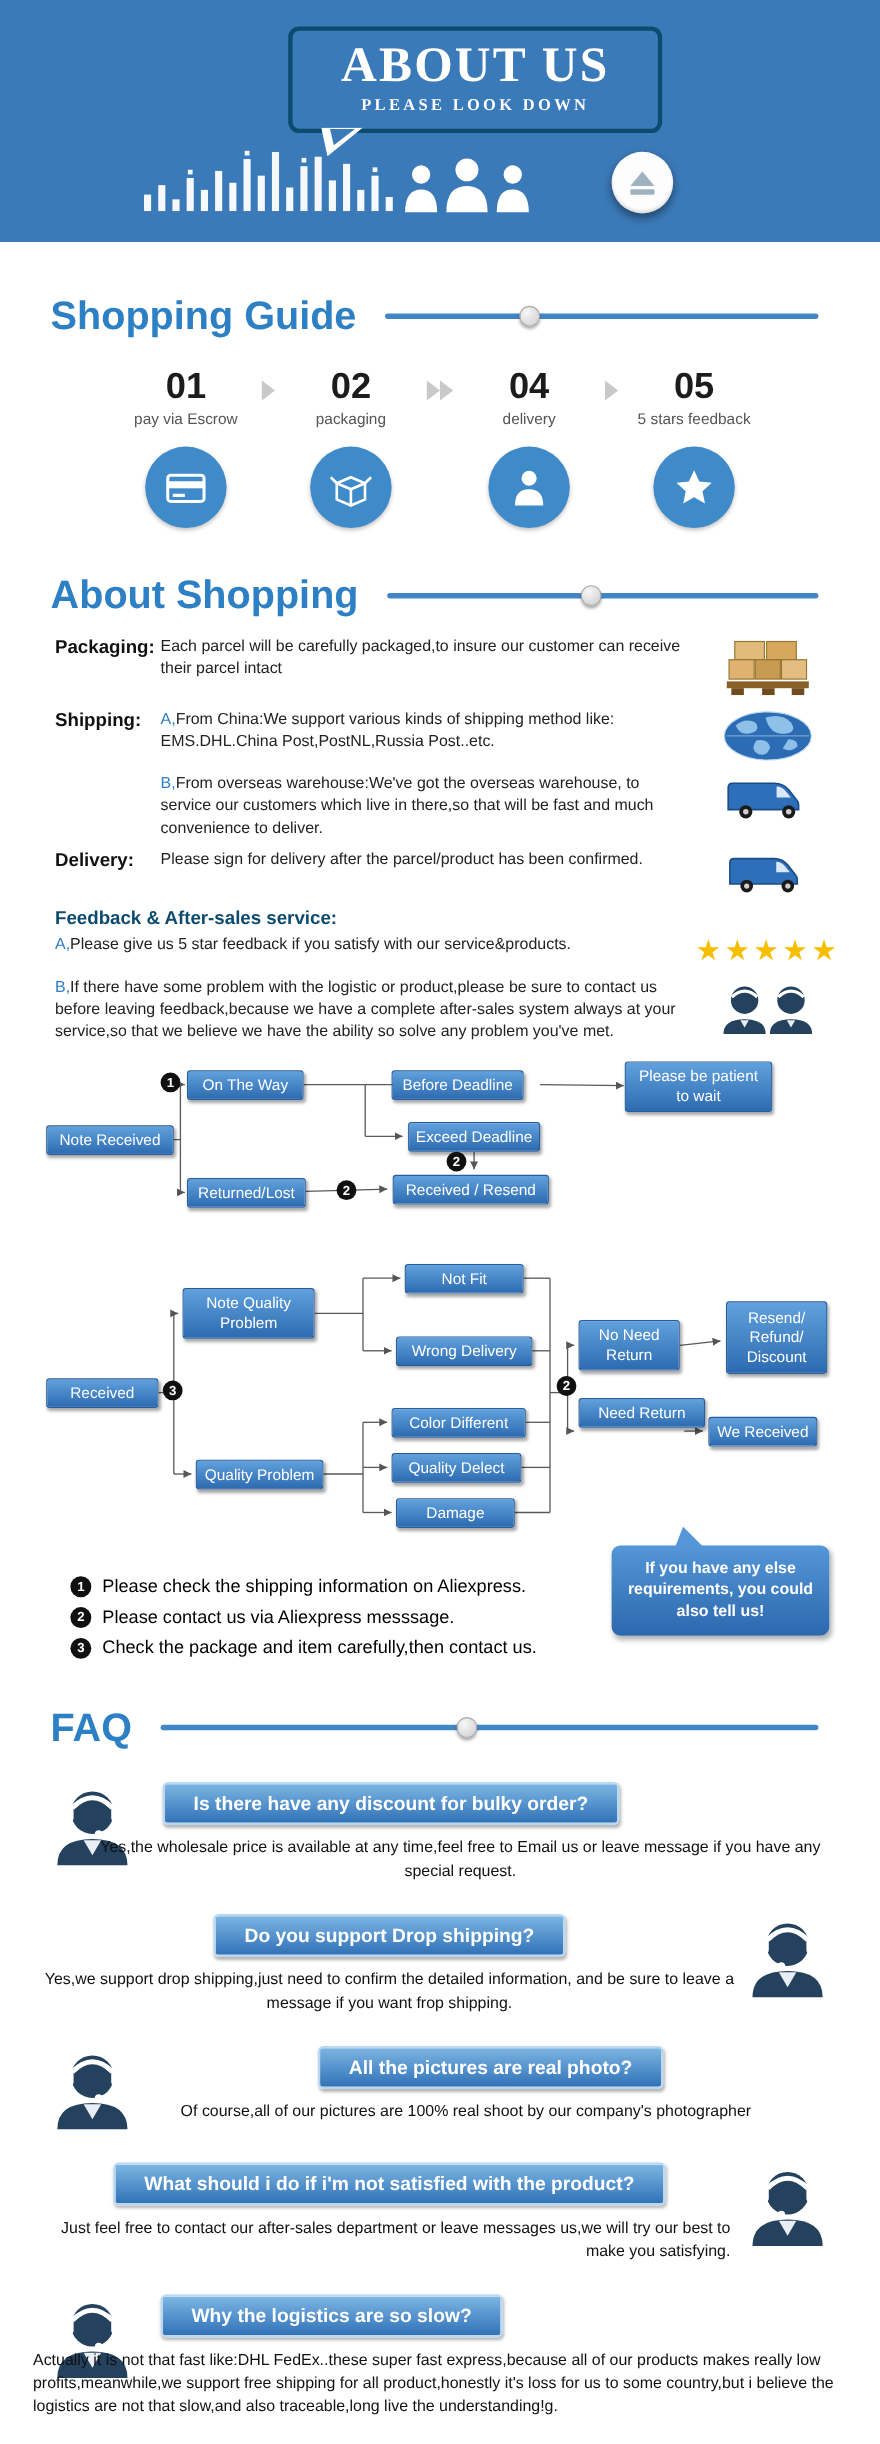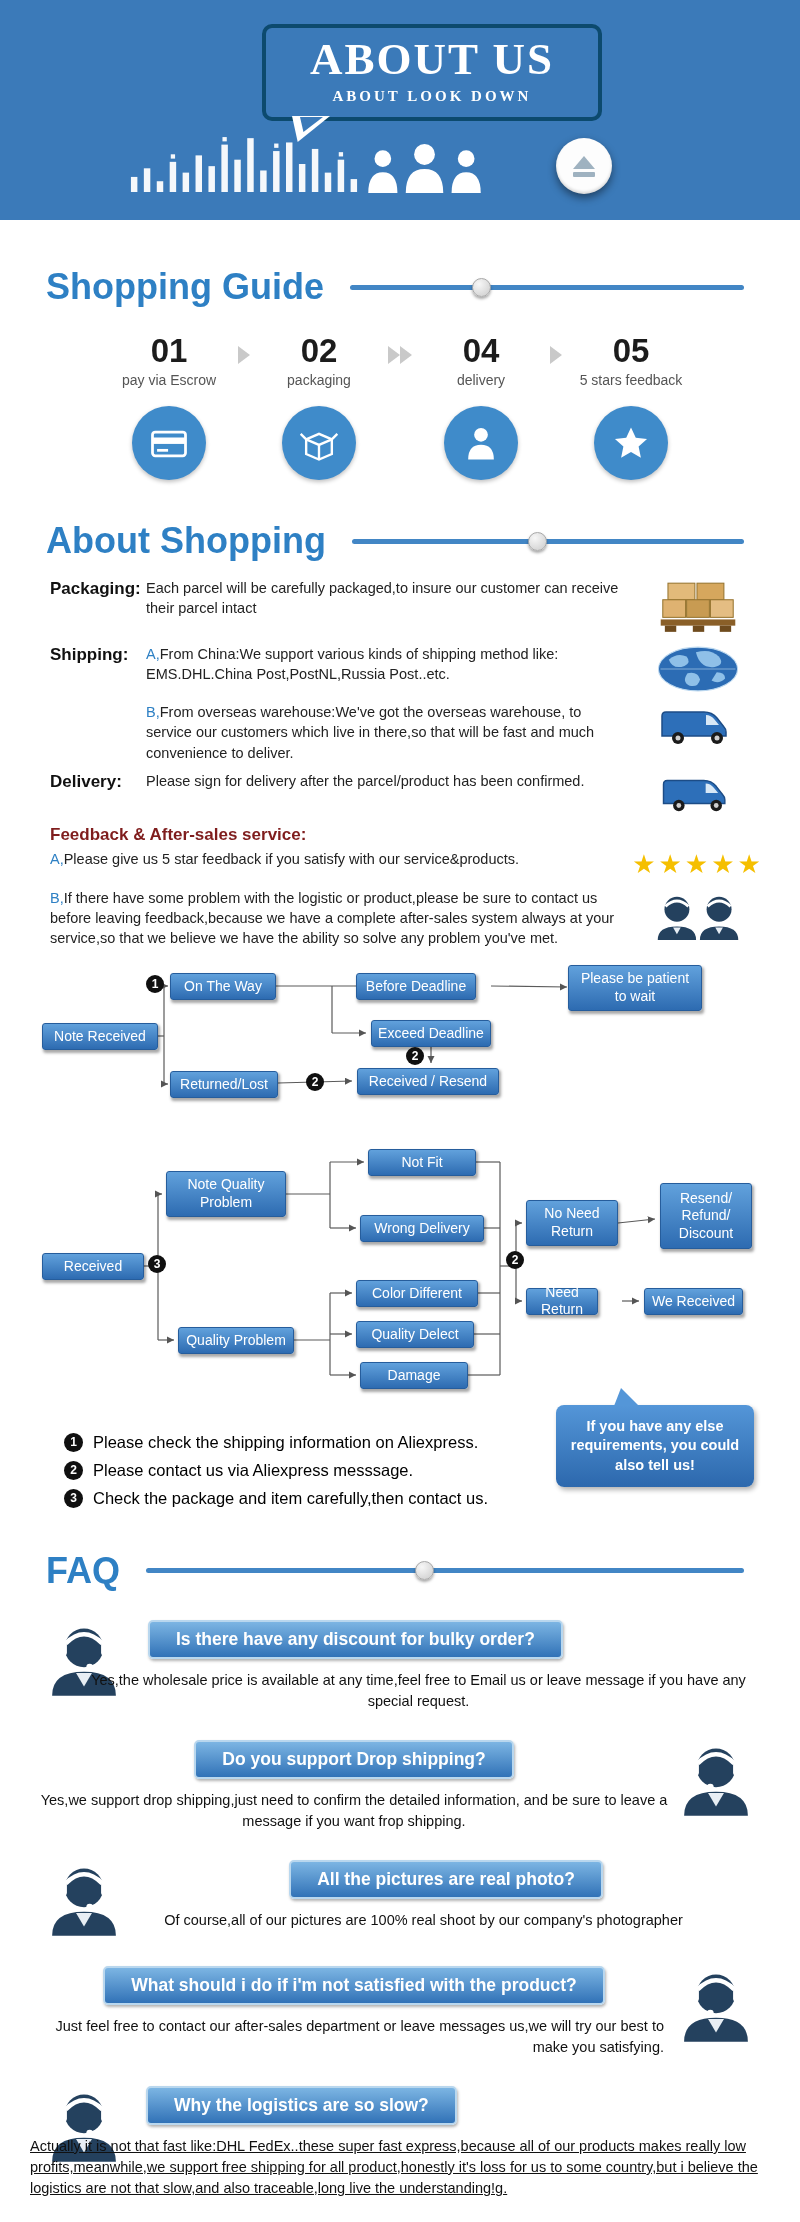--- a/index.html
+++ b/index.html
@@ -43,21 +43,21 @@
   .step-circle { width:74px; height:74px; border-radius:50%; background:#3f8bca; display:flex;
                  align-items:center; justify-content:center; margin-top:18px; box-shadow:0 2px 4px rgba(0,0,0,.25); }
 
   
   .about-rows { padding:16px 46px 0 50px; }
   .arow { display:flex; align-items:flex-start; margin-bottom:8px; }
   .alabel { width:96px; font-size:17px; font-weight:bold; color:#111; flex:none; padding-top:1px; }
   .atext { flex:1; font-size:14.5px; color:#222; line-height:1.4; padding-right:14px; }
   .aicon { width:112px; flex:none; display:flex; align-items:center; justify-content:center; }
   .blue { color:#2e80c4; }
-  .feedback-title { font-size:17px; font-weight:bold; color:#7f1d1d; margin:6px 0 4px 0; }
+  .feedback-title { font-size:17px; font-weight:bold; color:#0c4a6e; margin:6px 0 4px 0; }
   .stars { font-size:26px; color:#f5bf00; letter-spacing:3px; white-space:nowrap; }
 
   
   .flow { position:relative; margin-top:14px; }
   .flow .wires { position:absolute; left:0; top:0; }
   .fbox { position:absolute; background:linear-gradient(180deg,#61a1dc,#2d6bb1); color:#fff; font-size:14px;
           text-align:center; padding:3px 5px; border-radius:3px; border:1px solid #265d9c;
           box-shadow:1.5px 2.5px 3px rgba(0,0,0,.35); display:flex; align-items:center; justify-content:center;
           line-height:1.25; }
   .fmark { position:absolute; width:18px; height:18px; border-radius:50%; background:#101010; color:#fff;
@@ -88,31 +88,31 @@
   .answer { font-size:14.5px; color:#111; line-height:1.45; margin-top:11px; }
   .fi1 .qbar { margin-left:18px; }
   .fi1 .answer { text-align:center; margin-left:-55px; }
   .fi2 .qbar { margin:0 auto; }
   .fi2 .answer { text-align:center; }
   .fi3 .qbar { margin:0 auto; }
   .fi3 .answer { text-align:center; margin-left:-45px; }
   .fi4 .qbar { margin:0 auto; }
   .fi4 .answer { text-align:right; padding-right:6px; }
   .fi5 .qbar { margin-left:16px; }
-  .fi5 .answer { text-align:left; margin-left:-100px; width:calc(100% + 100px);text-decoration:underline; }
+  .fi5 .answer { text-align:left; margin-left:-100px; width:calc(100% + 100px); }
 </style>
 </head>
 <body>
 
 <div class="page">
 
   <div class="hero">
     <div class="bubble">
       <div class="bubble-title">ABOUT US</div>
-      <div class="bubble-sub">ABOUT LOOK DOWN</div>
+      <div class="bubble-sub">PLEASE LOOK DOWN</div>
       <div class="tail-outer"></div>
       <div class="tail-inner"></div>
     </div>
     <svg class="eq" width="228" height="56" viewBox="0 0 210 52">
       <g fill="#ffffff" opacity="0.95">
         <rect x="0" y="38" width="6" height="14"></rect>
           <rect x="12" y="30" width="6" height="22"></rect>
         <rect x="24" y="42" width="6" height="10"></rect>
           <rect x="36" y="24" width="6" height="28"></rect>
         <rect x="48" y="34" width="6" height="18"></rect>
@@ -376,21 +376,21 @@
     </svg>
     <div class="fbox" style="left:42px;top:112px;width:102px;height:27px">Received</div>
     <div class="fbox" style="left:166px;top:30px;width:120px;height:46px">Note Quality Problem</div>
     <div class="fbox" style="left:178px;top:186px;width:116px;height:27px">Quality Problem</div>
     <div class="fbox" style="left:368px;top:8px;width:108px;height:27px">Not Fit</div>
     <div class="fbox" style="left:360px;top:74px;width:124px;height:27px">Wrong Delivery</div>
     <div class="fbox" style="left:356px;top:139px;width:122px;height:27px">Color Different</div>
     <div class="fbox" style="left:356px;top:180px;width:118px;height:27px">Quality Delect</div>
     <div class="fbox" style="left:360px;top:221px;width:108px;height:27px">Damage</div>
     <div class="fbox" style="left:526px;top:59px;width:92px;height:46px">No Need Return</div>
-    <div class="fbox" style="left:526px;top:147px;width:72px;height:27px">Need Return</div>
+    <div class="fbox" style="left:526px;top:130px;width:115px;height:27px">Need Return</div>
     <div class="fbox" style="left:660px;top:42px;width:92px;height:66px">Resend/ Refund/ Discount</div>
     <div class="fbox" style="left:644px;top:147px;width:99px;height:27px">We Received</div>
     <span class="fmark" style="left:148px;top:114px">3</span>
     <span class="fmark" style="left:506px;top:110px">2</span>
   </div>
 
   <div class="notes">
     <div class="note-line">
       <span class="note-marker">1</span>
       <span class="note-text">Please check the shipping information on Aliexpress.</span>

